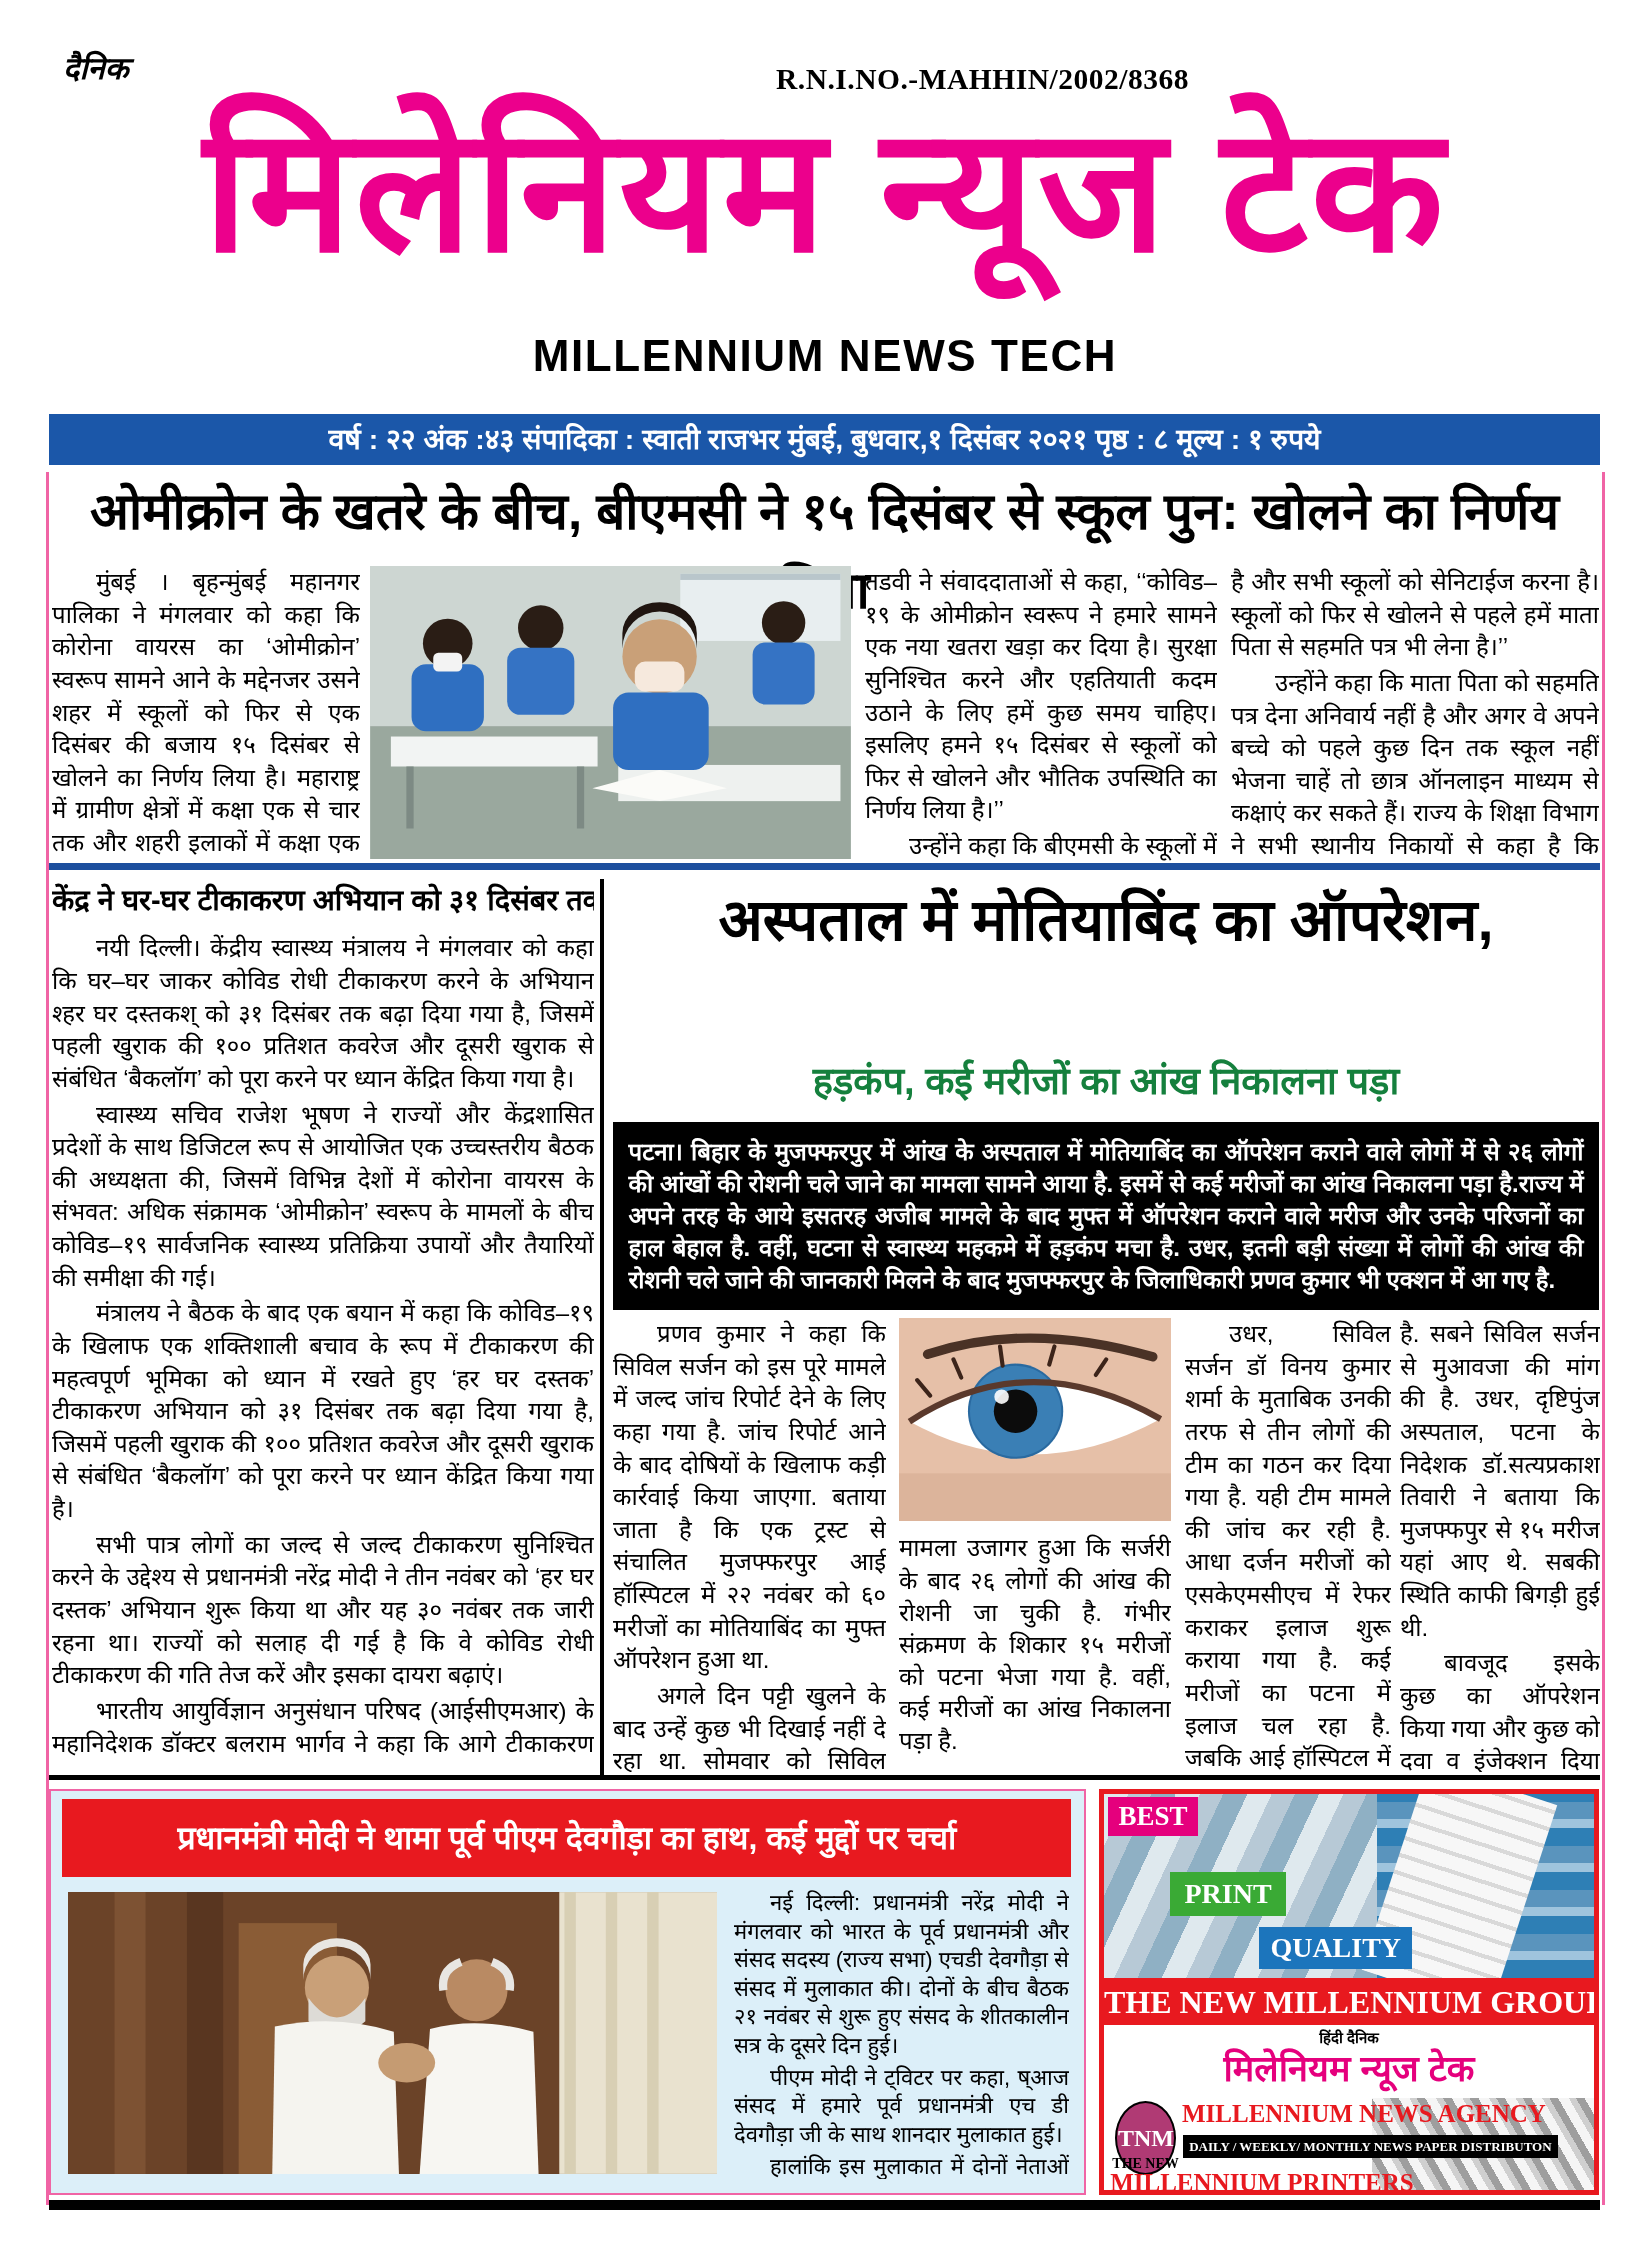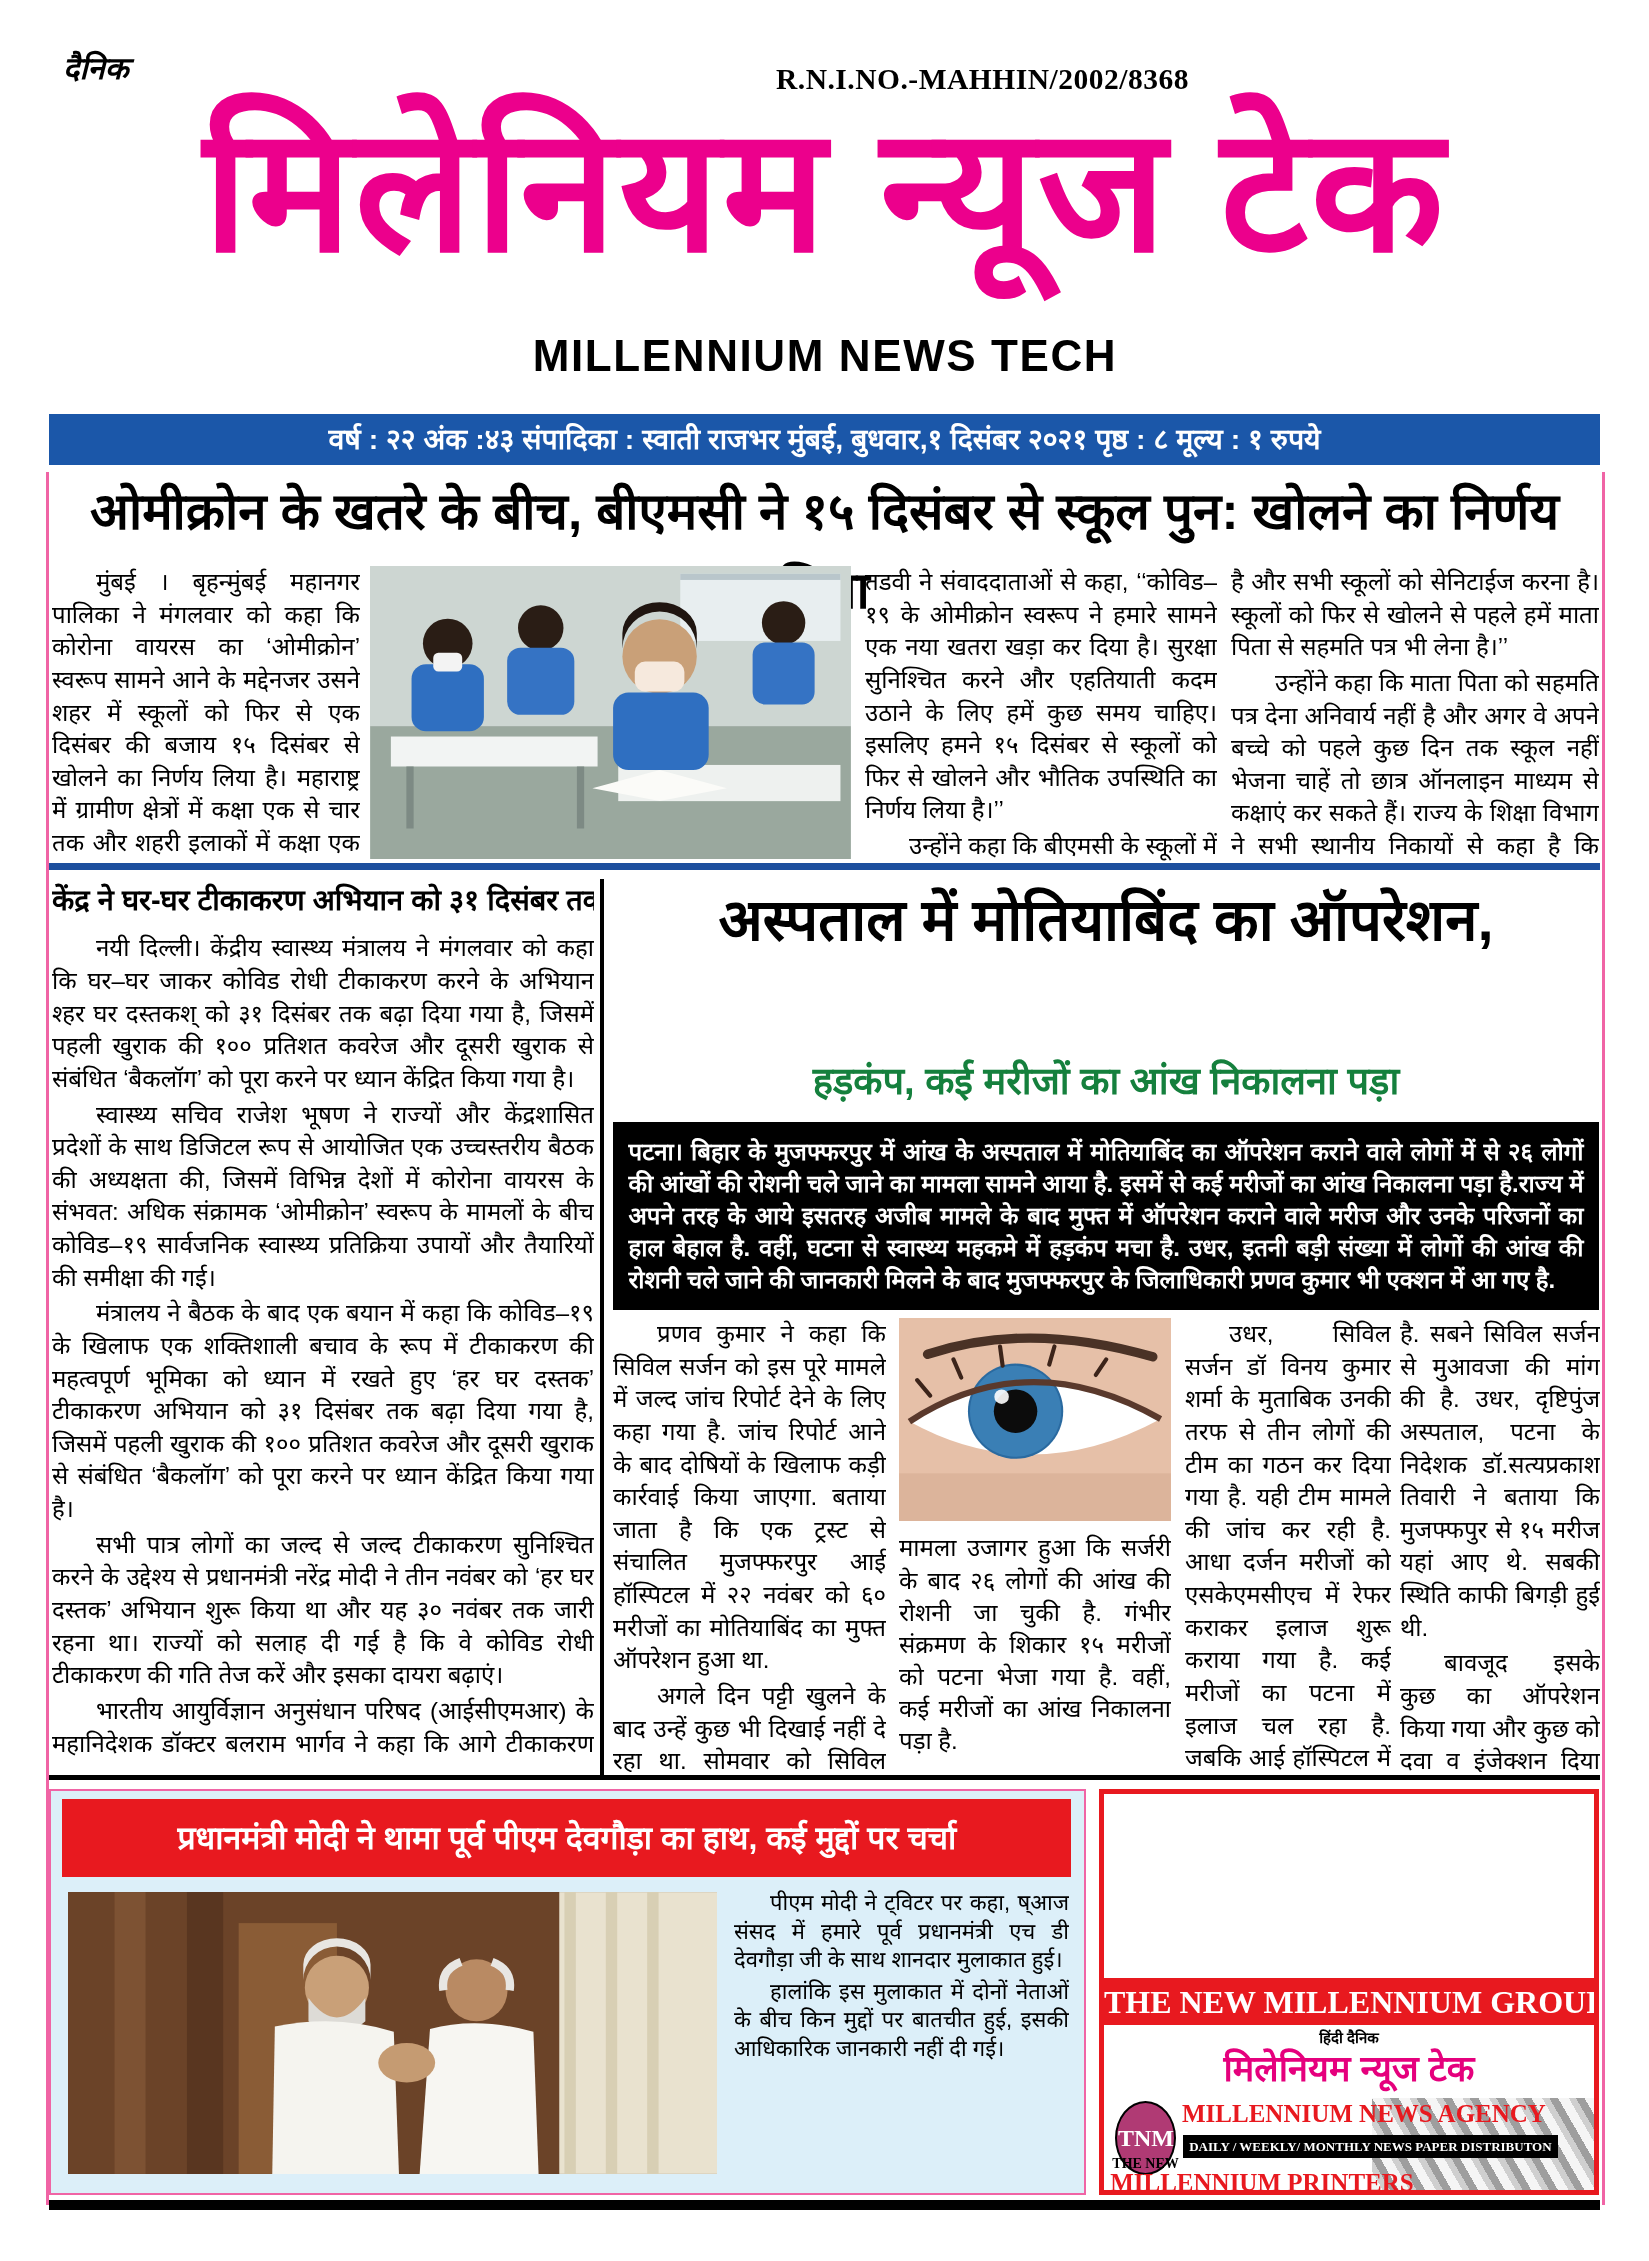--- a/index.html
+++ b/index.html
@@ -208,26 +208,34 @@
         <path d="M455 170 A64 64 0 0 1 585 170 L585 140 A64 50 0 0 0 455 140 Z" fill="#e8e6e2"></path>
         <path d="M465 205 Q520 280 575 205 L575 250 Q520 300 465 250 Z" fill="#dddbd6"></path>
         <path d="M400 260 Q520 235 630 270 L640 545 L395 545 Z" fill="#f5f4ef"></path>
         <circle cx="790" cy="190" r="60" fill="#b98a63"></circle>
         <path d="M726 190 Q720 150 760 135 M854 190 Q860 150 820 135" stroke="#e8e6e2" stroke-width="16" fill="none"></path>
         <path d="M700 265 Q790 240 900 270 L910 545 L680 545 Z" fill="#f7f6f2"></path>
         <ellipse cx="655" cy="330" rx="55" ry="38" fill="#c59b72"></ellipse>
       </svg>
     </div>
     <div class="just" id="modi-text">
+      <p class="ind">नई दिल्ली: प्रधानमंत्री नरेंद्र मोदी ने मंगलवार को भारत के पूर्व प्रधानमंत्री और संसद सदस्य (राज्य सभा) एचडी देवगौड़ा से संसद में मुलाकात की। दोनों के बीच बैठक २१ नवंबर से शुरू हुए संसद के शीतकालीन सत्र के दूसरे दिन हुई।</p>
       <p class="ind">पीएम मोदी ने ट्विटर पर कहा, ष्आज संसद में हमारे पूर्व प्रधानमंत्री एच डी देवगौड़ा जी के साथ शानदार मुलाकात हुई।</p>
       <p class="ind">हालांकि इस मुलाकात में दोनों नेताओं के बीच किन मुद्दों पर बातचीत हुई, इसकी आधिकारिक जानकारी नहीं दी गई।</p>
     </div>
   </div>
 
   <div class="abs" id="ad-box">
+    <div id="collage">
+      <div id="press-machine"></div>
+      <div id="press-sheet"></div>
+      <div class="tagbox serif" id="tag-best">BEST</div>
+      <div class="tagbox serif" id="tag-print">PRINT</div>
+      <div class="tagbox serif" id="tag-quality">QUALITY</div>
+    </div>
     <div class="serif" id="group-band">THE NEW MILLENNIUM GROUP</div>
     <div id="papers">
       <div class="paper-cell">
         <div class="paper-label">हिंदी दैनिक</div>
         <div class="paper-name">मिलेनियम न्यूज टेक</div>
       </div>
     </div>
     <div id="agency">
       <div id="news-stack"></div>
       <div class="serif" id="tnm-logo">TNM</div>

